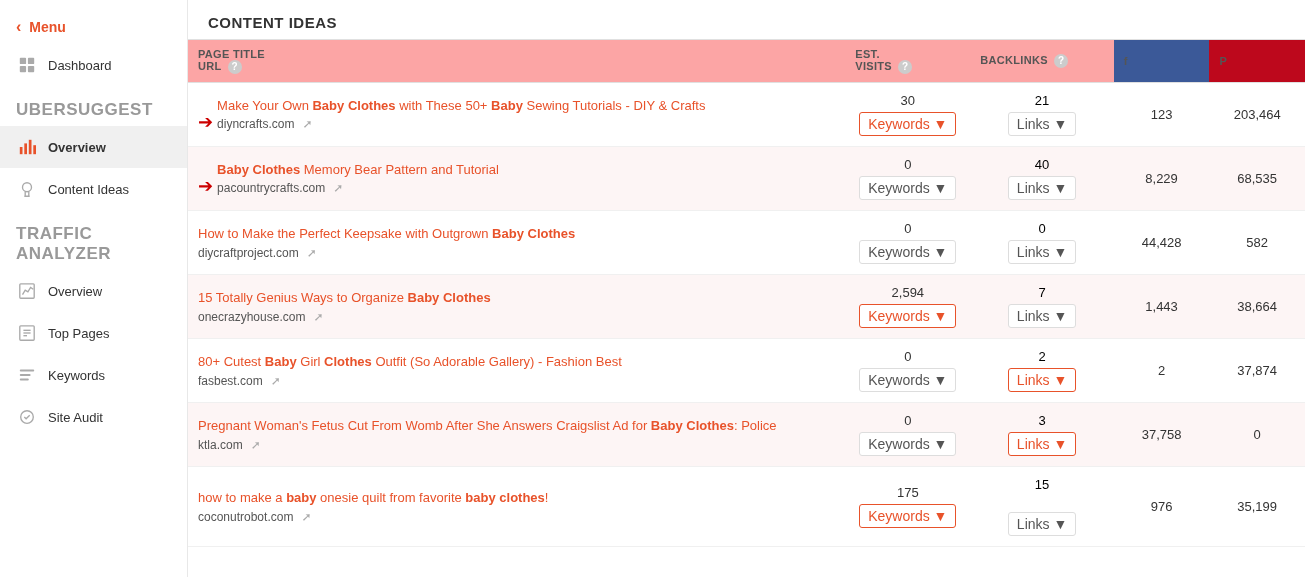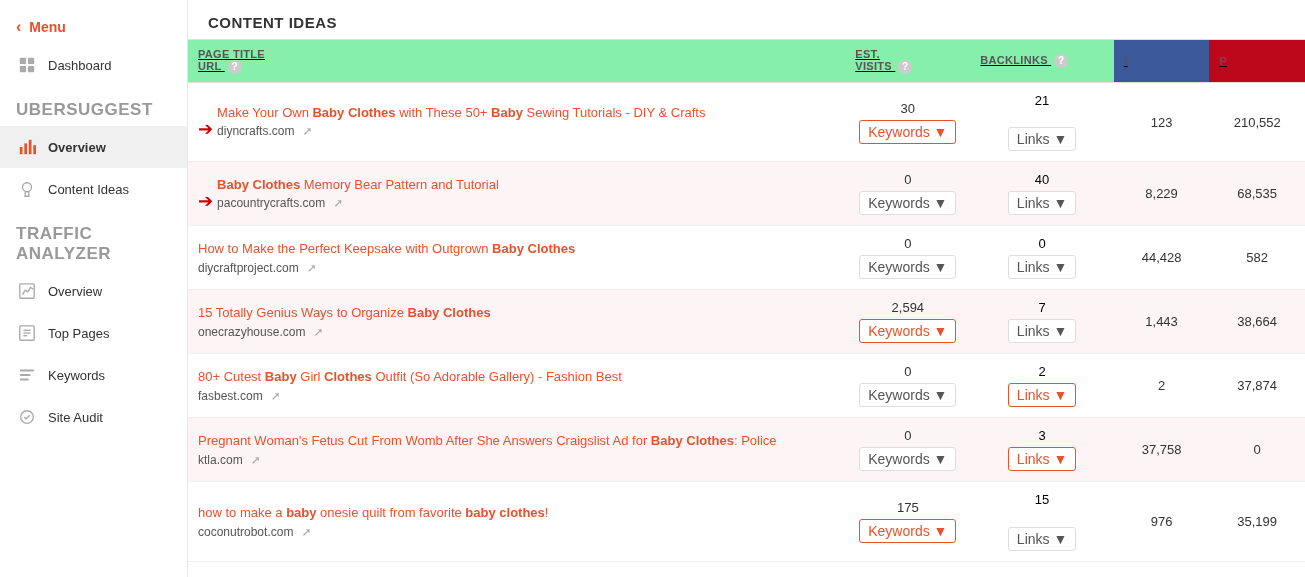--- a/index.html
+++ b/index.html
@@ -70,24 +70,23 @@
       color: #333;
       letter-spacing: 0.5px;
     }
 
     
     .content-table {
       width: 100%;
       border-collapse: collapse;
     }
     .content-table thead tr {
-      background: #86efac;
+      background: #fca5a5;
       border-top: 1px solid #e0e0e0;
       border-bottom: 1px solid #e0e0e0;
-      text-decoration: underline;
     }
     .content-table th {
       padding: 8px 10px;
       text-align: left;
       font-size: 11px;
       font-weight: bold;
       color: #555;
       letter-spacing: 0.3px;
       white-space: nowrap;
     }
@@ -320,27 +319,27 @@
               <div><a href="#" class="page-title-link">Make Your Own <strong>Baby Clothes</strong> with These 50+ <strong>Baby</strong> Sewing Tutorials - DIY &amp; Crafts</a><div class="page-url">diyncrafts.com<span class="ext-link-icon">➚</span></div></div>
             </div>
           </td>
           <td class="td-visits">
             <div style="display: flex; flex-direction: column; align-items: center; gap: 4px;">
               <span>30</span>
               <button class="btn-keywords active">Keywords ▼</button>
             </div>
           </td>
           <td class="td-backlinks">
-            <div class="td-backlinks-inner" style="flex-direction: column; gap: 19px;">
+            <div class="td-backlinks-inner" style="flex-direction: column; gap: 4px;">
               <span>21</span>
               <button class="btn-links">Links ▼</button>
             </div>
           </td>
           <td class="td-fb">123</td>
-          <td class="td-pinterest">210,552</td>
+          <td class="td-pinterest">203,464</td>
         </tr>
         <tr>
           <td>
             <div class="page-row-cell">
               <span class="left-arrow" style="color: rgb(204, 0, 0); font-size: 18px; margin-right: 4px; margin-top: 14px; flex-shrink: 0;">➔</span>
               <div><a href="#" class="page-title-link"><strong>Baby Clothes</strong> Memory Bear Pattern and Tutorial</a><div class="page-url">pacountrycrafts.com<span class="ext-link-icon">➚</span></div></div>
             </div>
           </td>
           <td class="td-visits">
             <div style="display: flex; flex-direction: column; align-items: center; gap: 4px;">

